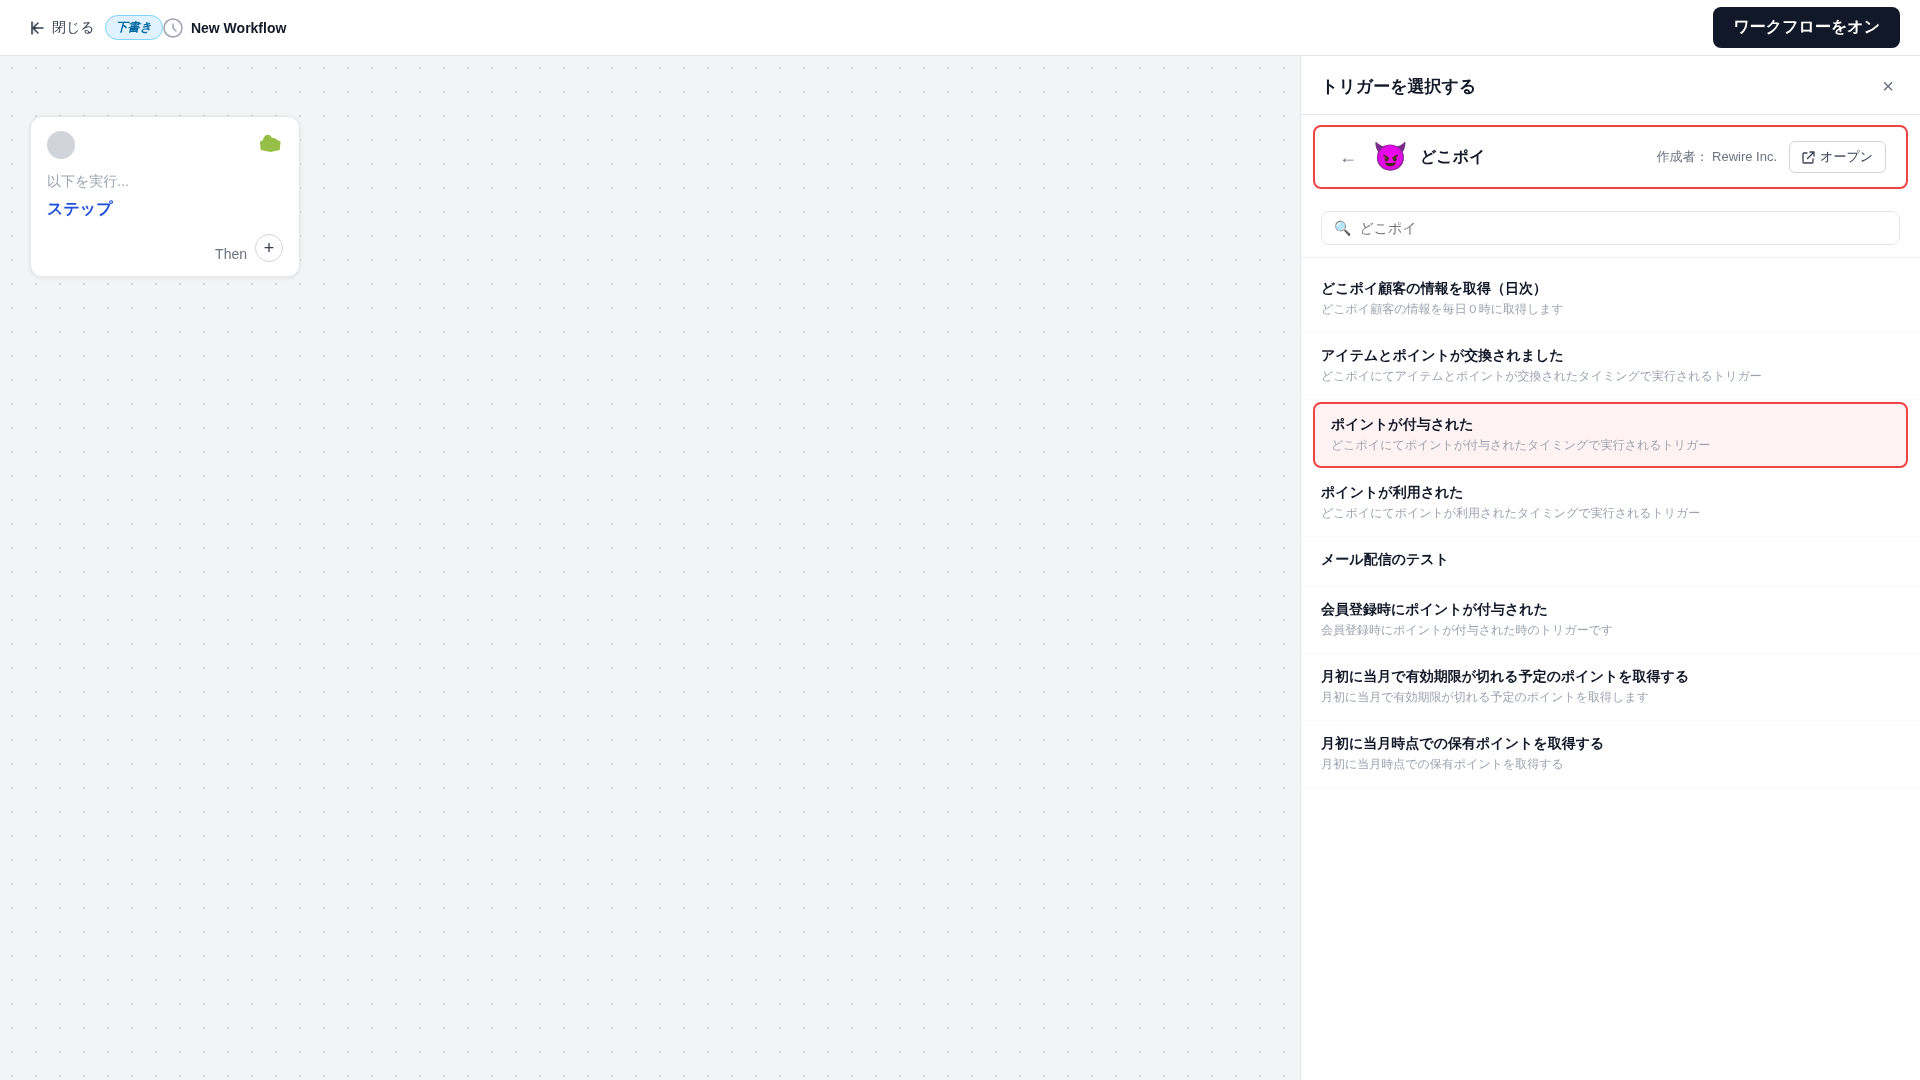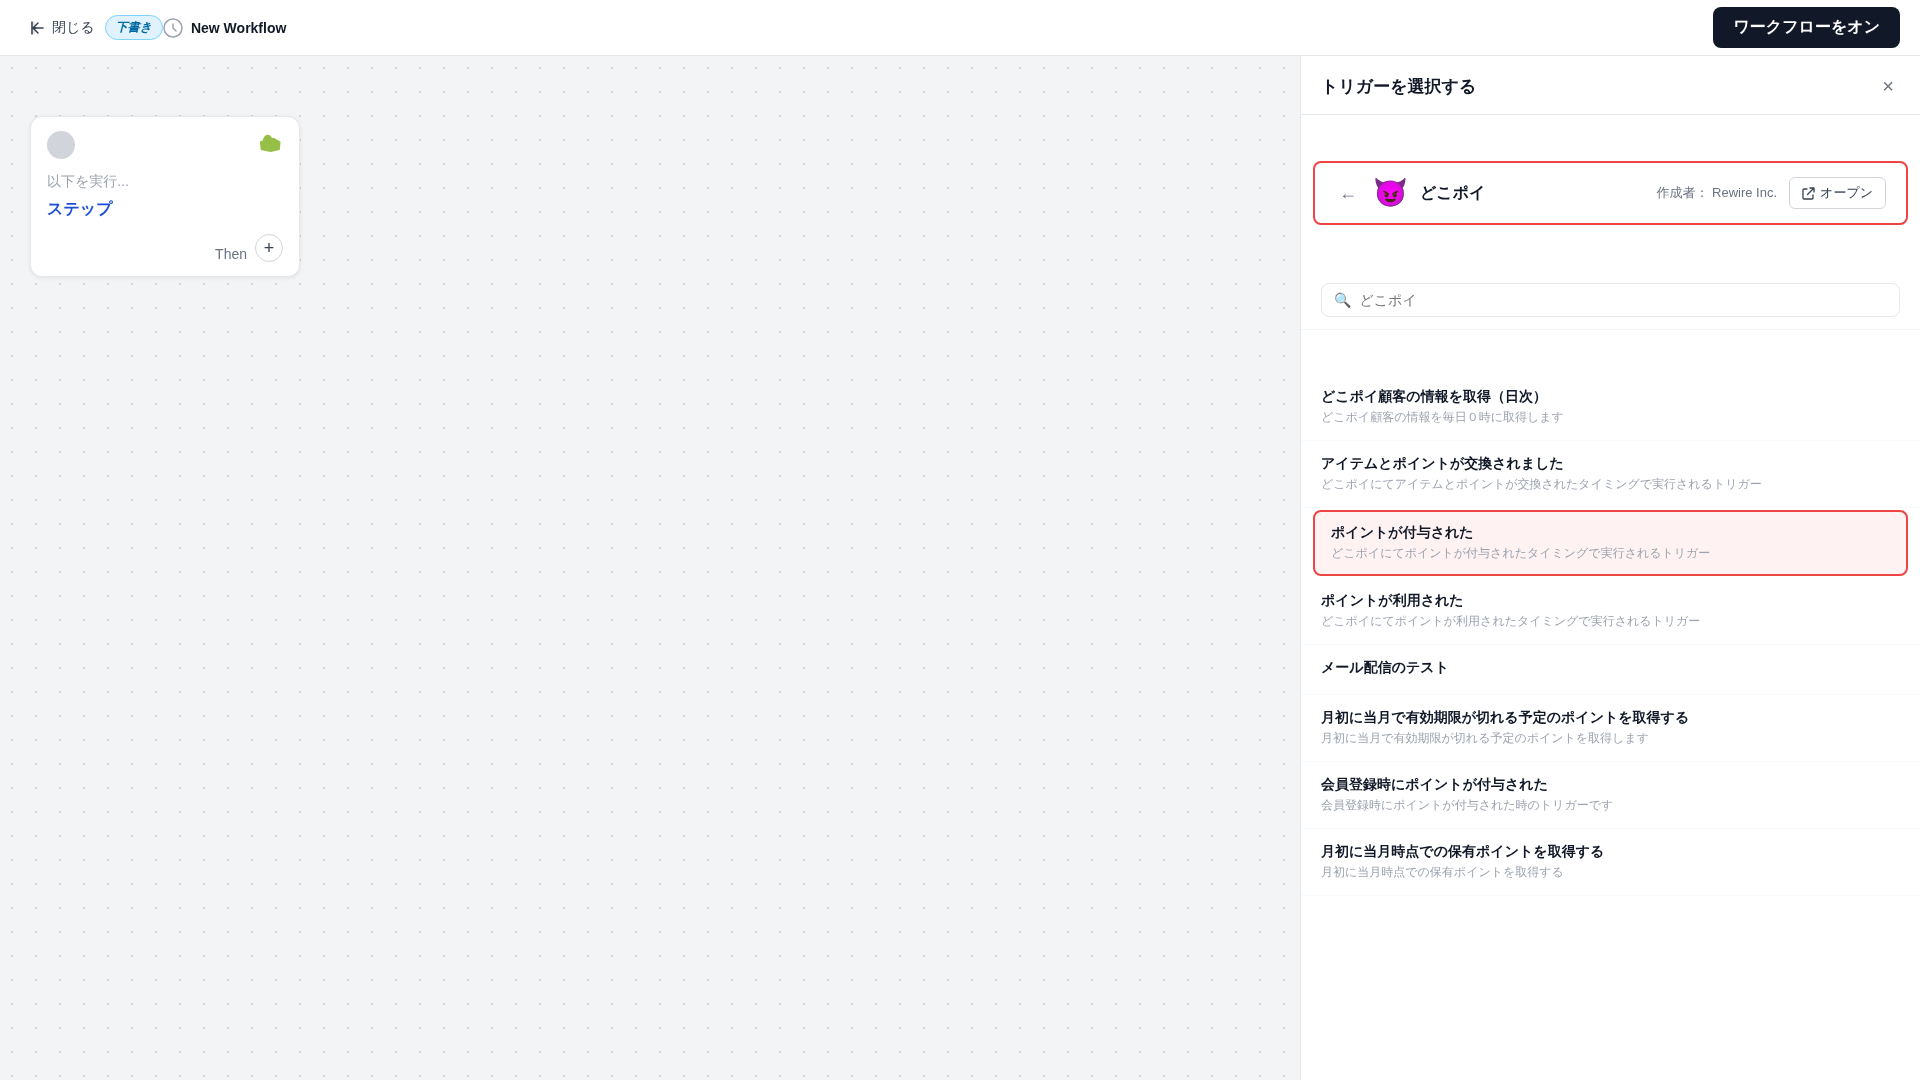--- a/index.html
+++ b/index.html
@@ -159,21 +159,20 @@
     }
 
     
     .right-panel {
       width: 620px;
       background: #ffffff;
       border-left: 1px solid #e5e7eb;
       display: flex;
       flex-direction: column;
       flex-shrink: 0;
-      gap: 36px;
     }
     .panel-header {
       display: flex;
       align-items: center;
       justify-content: space-between;
       padding: 18px 20px 16px;
       border-bottom: 1px solid #e5e7eb;
     }
     .panel-title {
       font-size: 17px;
@@ -383,26 +382,26 @@
       <div class="trigger-item-desc">どこポイにてポイントが付与されたタイミングで実行されるトリガー</div>
     </div>
         <div class="trigger-item">
       <div class="trigger-item-title">ポイントが利用された</div>
       <div class="trigger-item-desc">どこポイにてポイントが利用されたタイミングで実行されるトリガー</div>
     </div>
         <div class="trigger-item">
       <div class="trigger-item-title">メール配信のテスト</div>
     </div>
         <div class="trigger-item">
+      <div class="trigger-item-title">会員登録時にポイントが付与された</div>
+      <div class="trigger-item-desc">会員登録時にポイントが付与された時のトリガーです</div>
+    </div>
+        <div class="trigger-item">
       <div class="trigger-item-title">月初に当月で有効期限が切れる予定のポイントを取得する</div>
       <div class="trigger-item-desc">月初に当月で有効期限が切れる予定のポイントを取得します</div>
-    </div>
-        <div class="trigger-item">
-      <div class="trigger-item-title">会員登録時にポイントが付与された</div>
-      <div class="trigger-item-desc">会員登録時にポイントが付与された時のトリガーです</div>
     </div>
         <div class="trigger-item">
       <div class="trigger-item-title">月初に当月時点での保有ポイントを取得する</div>
       <div class="trigger-item-desc">月初に当月時点での保有ポイントを取得する</div>
     </div>
       </div>
   </div>
 </div>
 
 </body></html>

